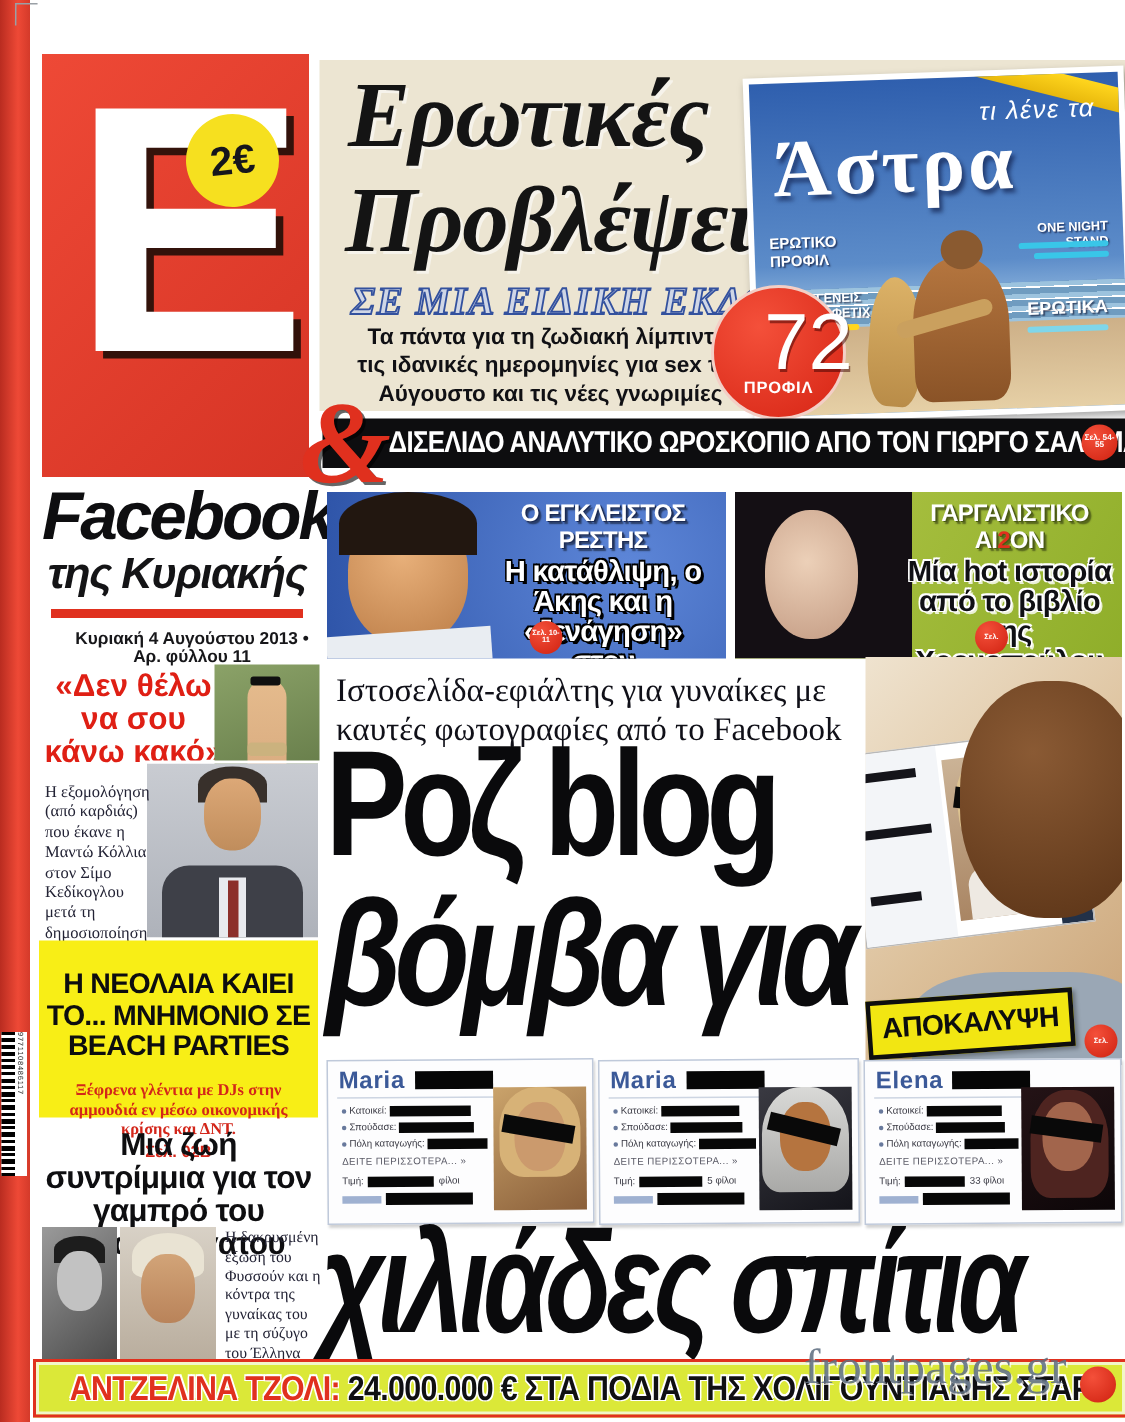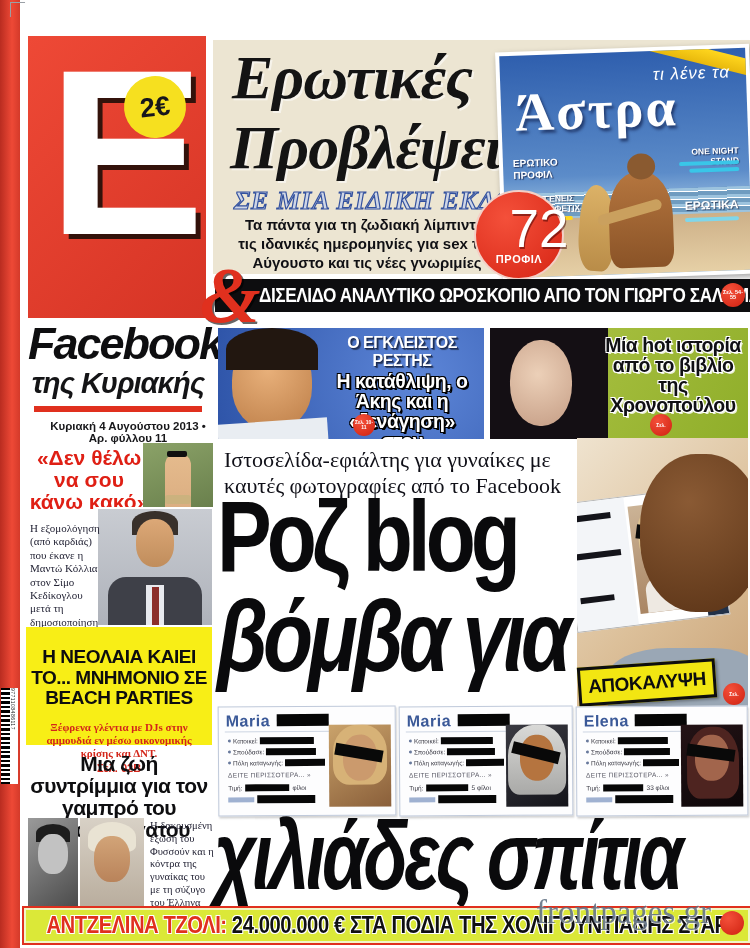--- a/index.html
+++ b/index.html
@@ -331,20 +331,21 @@
     </div>
     <div class="pgdot t-dot td-r">Σελ. 10-11</div>
   </div>
 
   <div class="abs teaser t-chrono">
     <div class="t-face">
       <div class="chr-hair"></div>
       <div class="chr-face"></div>
     </div>
     <div class="t-text2">
+      <div class="t-kicker2"><span>ΓΑΡΓΑΛΙΣΤΙΚΟ ΑΙ</span><span class="accent">2</span><span>ΟΝ</span></div>
       <div class="t-head-chrono">Μία hot ιστορία από το βιβλίο της Χρονοπούλου</div>
     </div>
     <div class="pgdot t-dot td-c">Σελ.</div>
   </div>
 
   <div class="abs deck">Ιστοσελίδα-εφιάλτης για γυναίκες με καυτές φωτογραφίες από το Facebook</div>
   <div class="abs hl hl1">Ροζ blog</div>
   <div class="abs hl hl2">βόμβα για</div>
 
   <div class="abs photo reveal">

